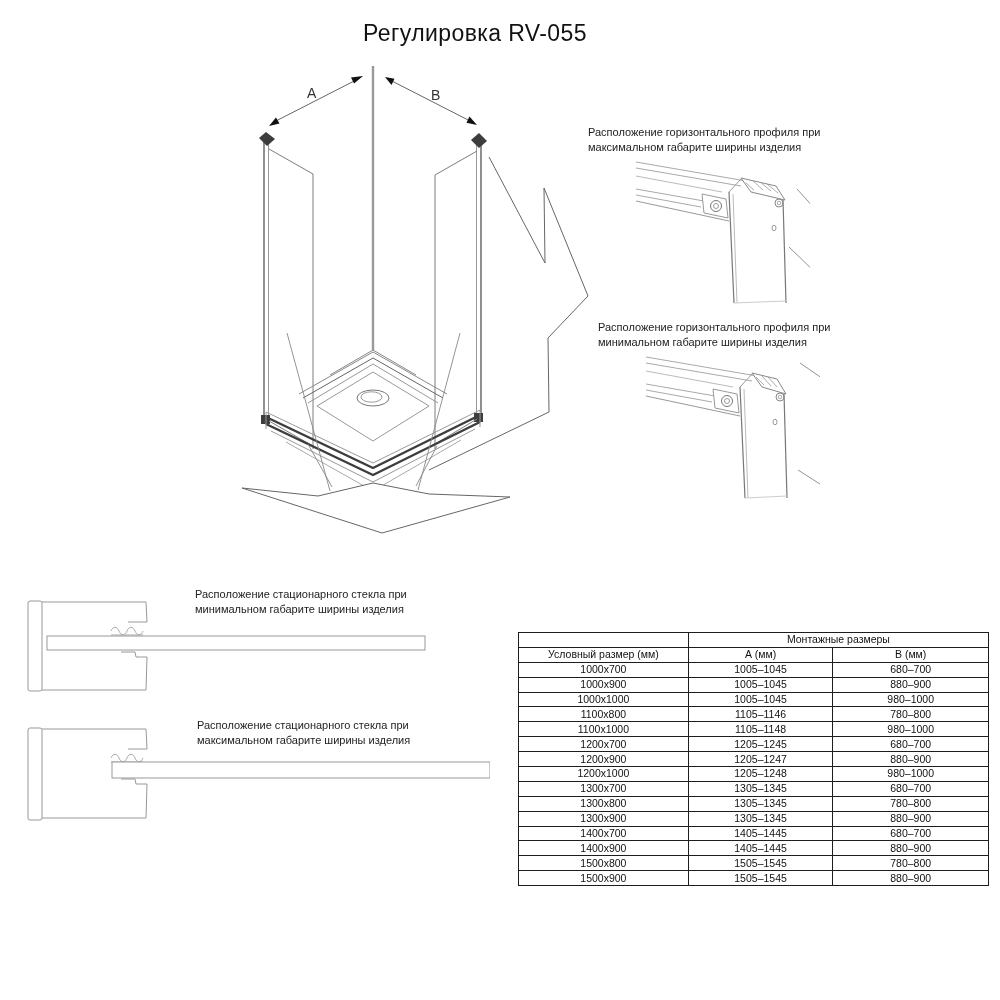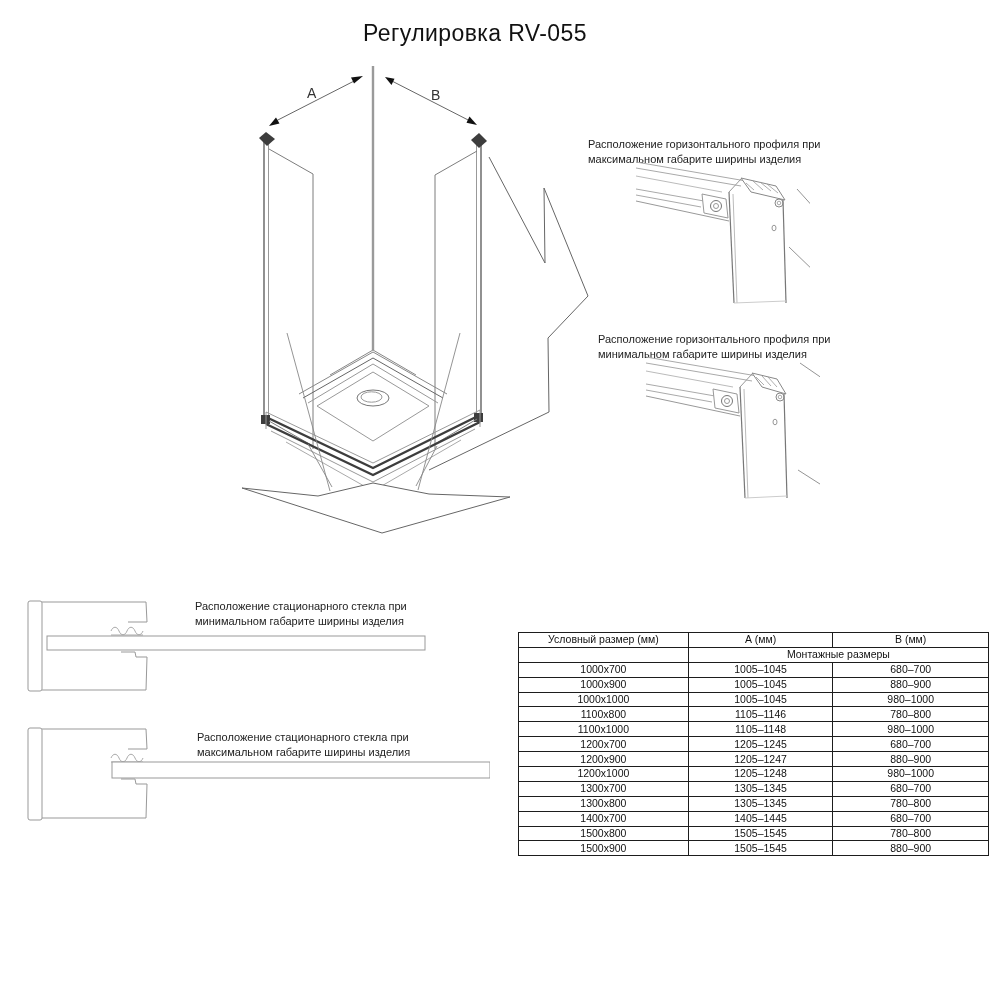--- a/index.html
+++ b/index.html
@@ -5,21 +5,21 @@
   html,body{margin:0;padding:0;background:#fff;}
   body{
     position:relative;width:1000px;height:1000px;overflow:hidden;
     font-family:"Liberation Sans","DejaVu Sans",sans-serif;color:#1c1c1c;
   }
   .abs{position:absolute;}
   .page-title{
     left:15px;top:20px;width:920px;text-align:center;
     font-size:23px;letter-spacing:.4px;color:#111;
   }
-  .caption{font-size:11px;line-height:15px;color:#222;margin-top:12px;}
+  .caption{font-size:11px;line-height:15px;color:#222;}
   .caption div{white-space:nowrap;}
   .cap1{left:588px;top:125px;}
   .cap2{left:598px;top:320px;}
   .cap3{left:195px;top:587px;}
   .cap4{left:197px;top:718px;}
   svg{display:block;}
   
   .dims-table{
     left:518px;top:632px;width:471px;border-collapse:collapse;table-layout:fixed;
     font-size:10.5px;color:#111;
@@ -224,28 +224,28 @@
 </svg>
 
 <table class="abs dims-table">
   <colgroup>
       <col class="c0">
       <col class="c1">
       <col class="c2">
     </colgroup>
   <thead>
     <tr>
+      <td></td>
+      <td colspan="2">Монтажные размеры</td>
+    </tr>
+    <tr>
       <td>Условный размер (мм)</td>
       <td>А (мм)</td>
       <td>В (мм)</td>
     </tr>
-    <tr>
-      <td></td>
-      <td colspan="2">Монтажные размеры</td>
-    </tr>
   </thead>
   <tbody>
       <tr>
         <td>1000x700</td>
         <td>1005–1045</td>
         <td>680–700</td>
       </tr>
       <tr>
         <td>1000x900</td>
         <td>1005–1045</td>
@@ -285,25 +285,35 @@
         <td>1300x700</td>
         <td>1305–1345</td>
         <td>680–700</td>
       </tr>
       <tr>
         <td>1300x800</td>
         <td>1305–1345</td>
         <td>780–800</td>
       </tr>
       <tr>
+        <td>1300x900</td>
+        <td>1305–1345</td>
+        <td>880–900</td>
+      </tr>
+      <tr>
         <td>1400x700</td>
         <td>1405–1445</td>
         <td>680–700</td>
       </tr>
       <tr>
+        <td>1400x900</td>
+        <td>1405–1445</td>
+        <td>880–900</td>
+      </tr>
+      <tr>
         <td>1500x800</td>
         <td>1505–1545</td>
         <td>780–800</td>
       </tr>
       <tr>
         <td>1500x900</td>
         <td>1505–1545</td>
         <td>880–900</td>
       </tr>
     </tbody>

